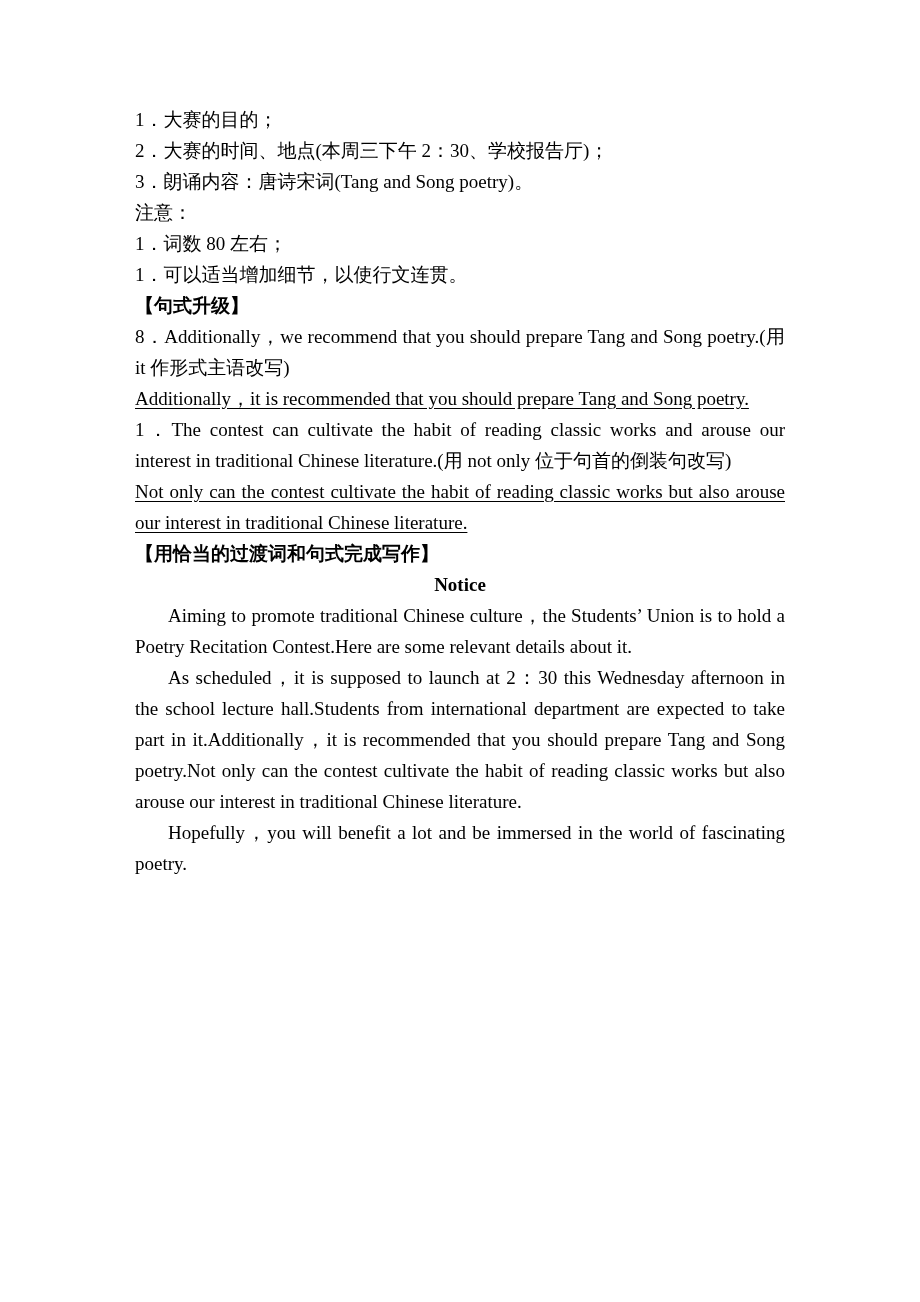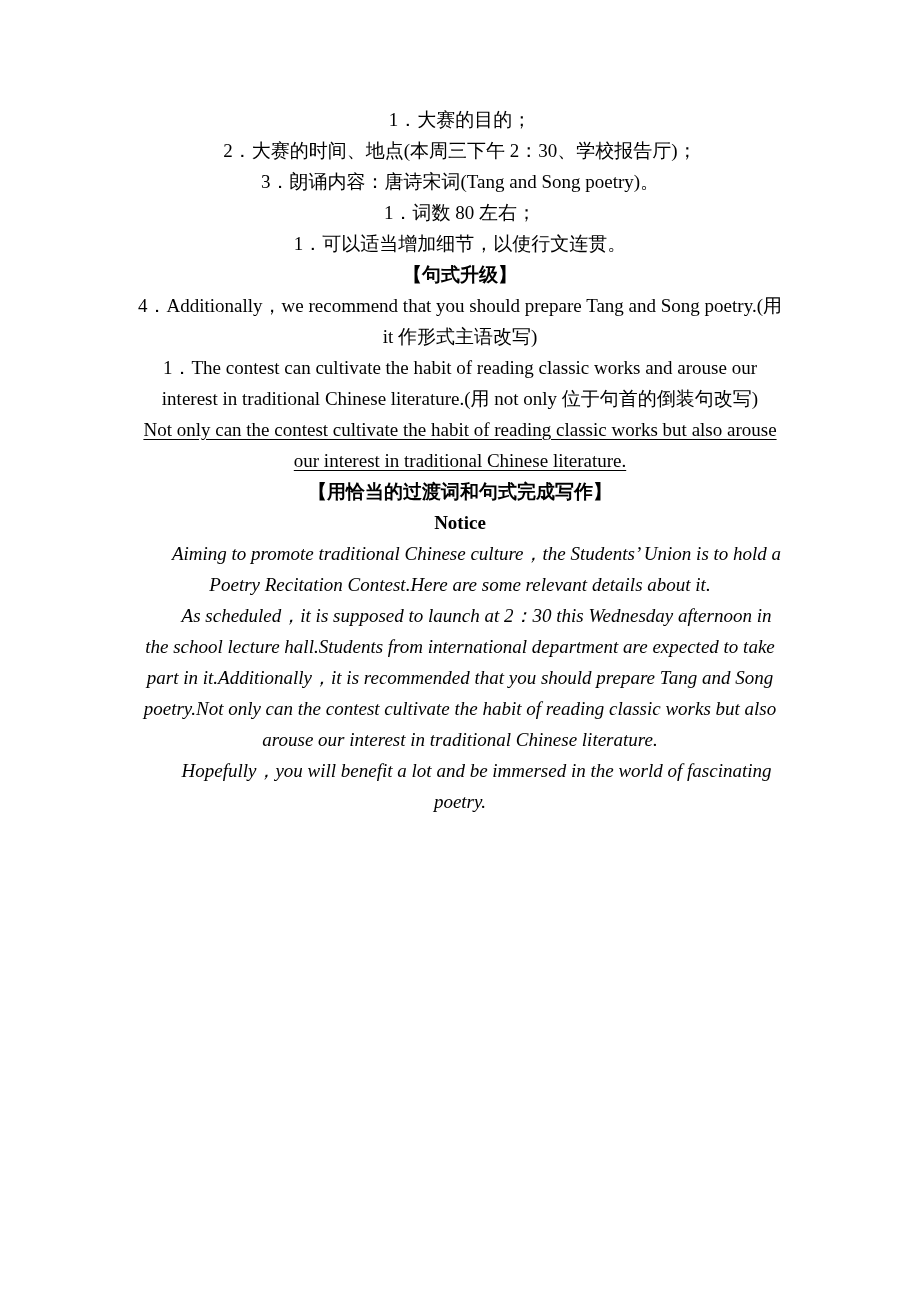--- a/index.html
+++ b/index.html
@@ -17,21 +17,20 @@
     margin-left: 135px;
     padding-top: 104px;
     color: #000000;
     font-family: "Liberation Serif", "DejaVu Serif", serif;
     font-size: 19px;
     line-height: 31px;
   }
   .page p, .page h3 {
     margin: 0;
     padding: 0;
-    text-align: center;
   }
   
   .li {
     padding-left: 33px;
   }
   .plain {
     padding-left: 0;
   }
   
   .cn-heading {
@@ -51,42 +50,43 @@
     text-underline-offset: 3px;
   }
   
   .essay-title {
     text-align: center;
     font-weight: bold;
   }
   .body-para {
     text-align: justify;
     text-indent: 33px;
-    font-style: italic;
   }
   .signature {
     text-align: right;
   }
 </style>
 </head>
 <body>
 
 <div class="page">
 
   <section>
     <p class="li">1．大赛的目的；</p>
     <p class="li">2．大赛的时间、地点(本周三下午 2：30、学校报告厅)；</p>
     <p class="li">3．朗诵内容：唐诗宋词(Tang and Song poetry)。</p>
+    <p class="plain">注意：</p>
     <p class="li">1．词数 80 左右；</p>
     <p class="li">1．可以适当增加细节，以使行文连贯。</p>
   </section>
 
   <section>
     <h3 class="cn-heading">【句式升级】</h3>
-    <p class="q">4．Additionally，we recommend that you should prepare Tang and Song poetry.(用 it 作形式主语改写)</p>
+    <p class="q">8．Additionally，we recommend that you should prepare Tang and Song poetry.(用 it 作形式主语改写)</p>
+    <p class="ans">Additionally，it is recommended that you should prepare Tang and Song poetry.</p>
     <p class="q">1．The contest can cultivate the habit of reading classic works and arouse our interest in traditional Chinese literature.(用 not only 位于句首的倒装句改写)</p>
     <p class="ans">Not only can the contest cultivate the habit of reading classic works but also arouse our interest in traditional Chinese literature.</p>
   </section>
 
   <section>
     <h3 class="cn-heading">【用恰当的过渡词和句式完成写作】</h3>
     <p class="essay-title">Notice</p>
     <p class="body-para">Aiming to promote traditional Chinese culture，the Students’ Union is to hold a Poetry Recitation Contest.Here are some relevant details about it.</p>
     <p class="body-para">As scheduled，it is supposed to launch at 2：30 this Wednesday afternoon in the school lecture hall.Students from international department are expected to take part in it.Additionally，it is recommended that you should prepare Tang and Song poetry.Not only can the contest cultivate the habit of reading classic works but also arouse our interest in traditional Chinese literature.</p>
     <p class="body-para">Hopefully，you will benefit a lot and be immersed in the world of fascinating poetry.</p>

